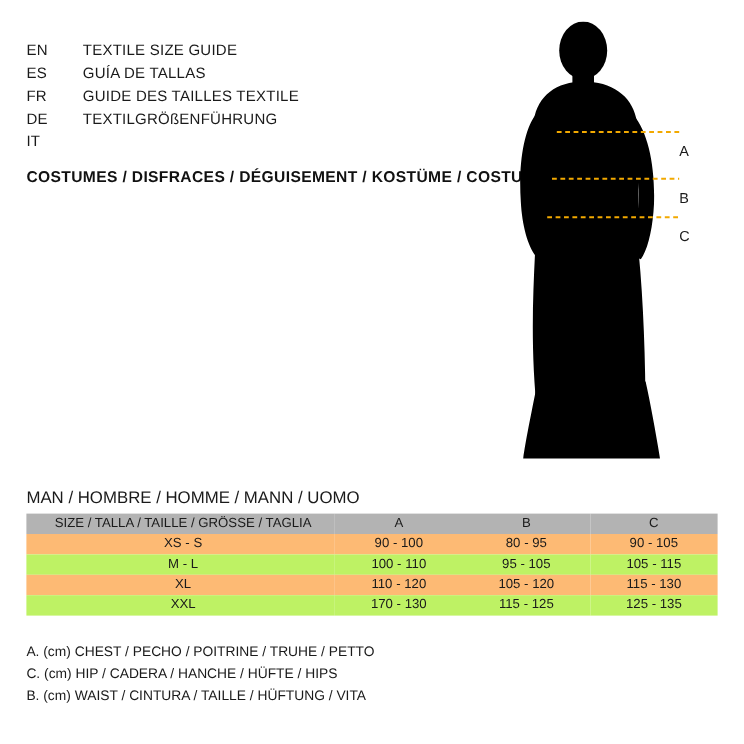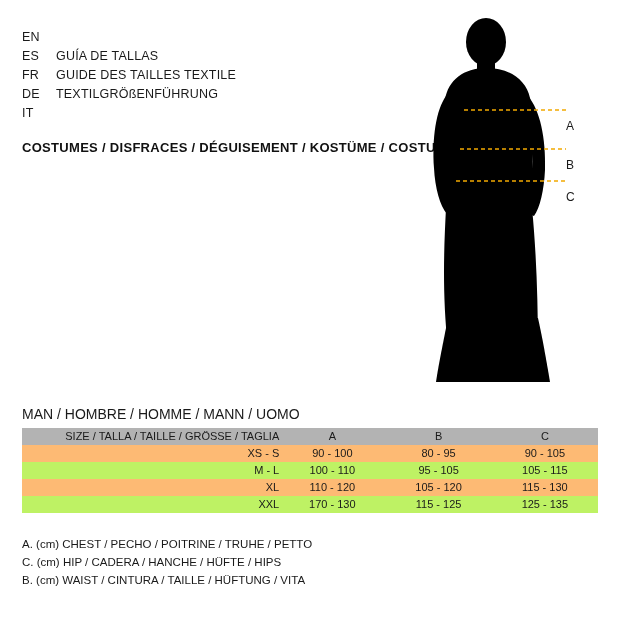--- a/index.html
+++ b/index.html
@@ -22,24 +22,25 @@
 
   
   .lang-block {
     position: absolute;
     left: 22px;
     top: 30px;
     width: 380px;
   }
   .lang-row {
     display: flex;
-    align-items: flex-start;
+    align-items: flex-end;
     height: 19px;
     font-size: 12.5px;
     letter-spacing: 0.2px;
+    gap: 13px;
   }
   .lang-code {
     width: 34px;
     flex: 0 0 34px;
     color: #1a1a1a;
   }
   .lang-text {
     color: #1a1a1a;
   }
 
@@ -100,21 +101,21 @@
   table.size-table thead tr {
     background: #b3b3b3;
   }
   table.size-table tbody tr.odd {
     background: #fdba74;
   }
   table.size-table tbody tr.even {
     background: #bef264;
   }
   .col-size {
-    text-align: right;
+    text-align: center;
     padding-left: 4px !important;
     width: 255px;
   }
   .col-m {
     text-align: center;
     width: 107px;
   }
 
   
   .legend {
@@ -127,20 +128,21 @@
   }
 </style>
 </head>
 <body>
 
 <div class="page">
 
   <div class="lang-block">
     <div class="lang-row">
       <span class="lang-code">EN</span>
+      <span class="lang-text">TEXTILE SIZE GUIDE</span>
     </div>
     <div class="lang-row">
       <span class="lang-code">ES</span>
       <span class="lang-text">GUÍA DE TALLAS</span>
     </div>
     <div class="lang-row">
       <span class="lang-code">FR</span>
       <span class="lang-text">GUIDE DES TAILLES TEXTILE</span>
     </div>
     <div class="lang-row">

